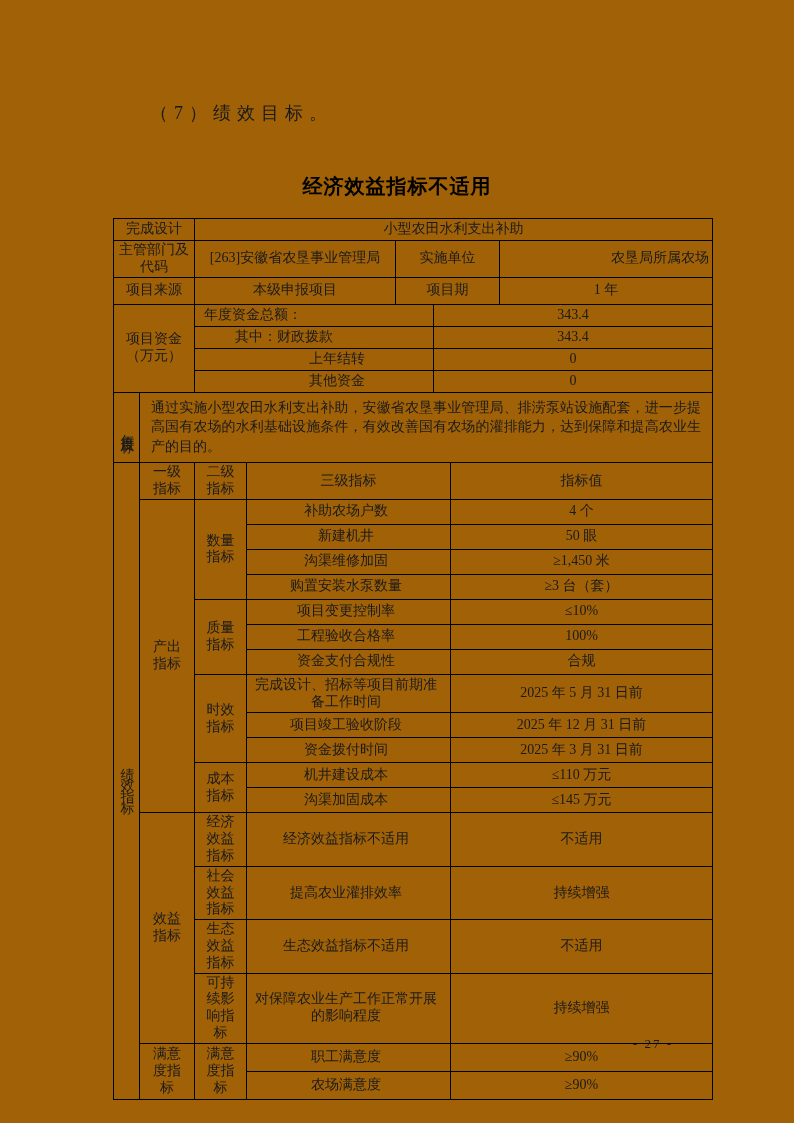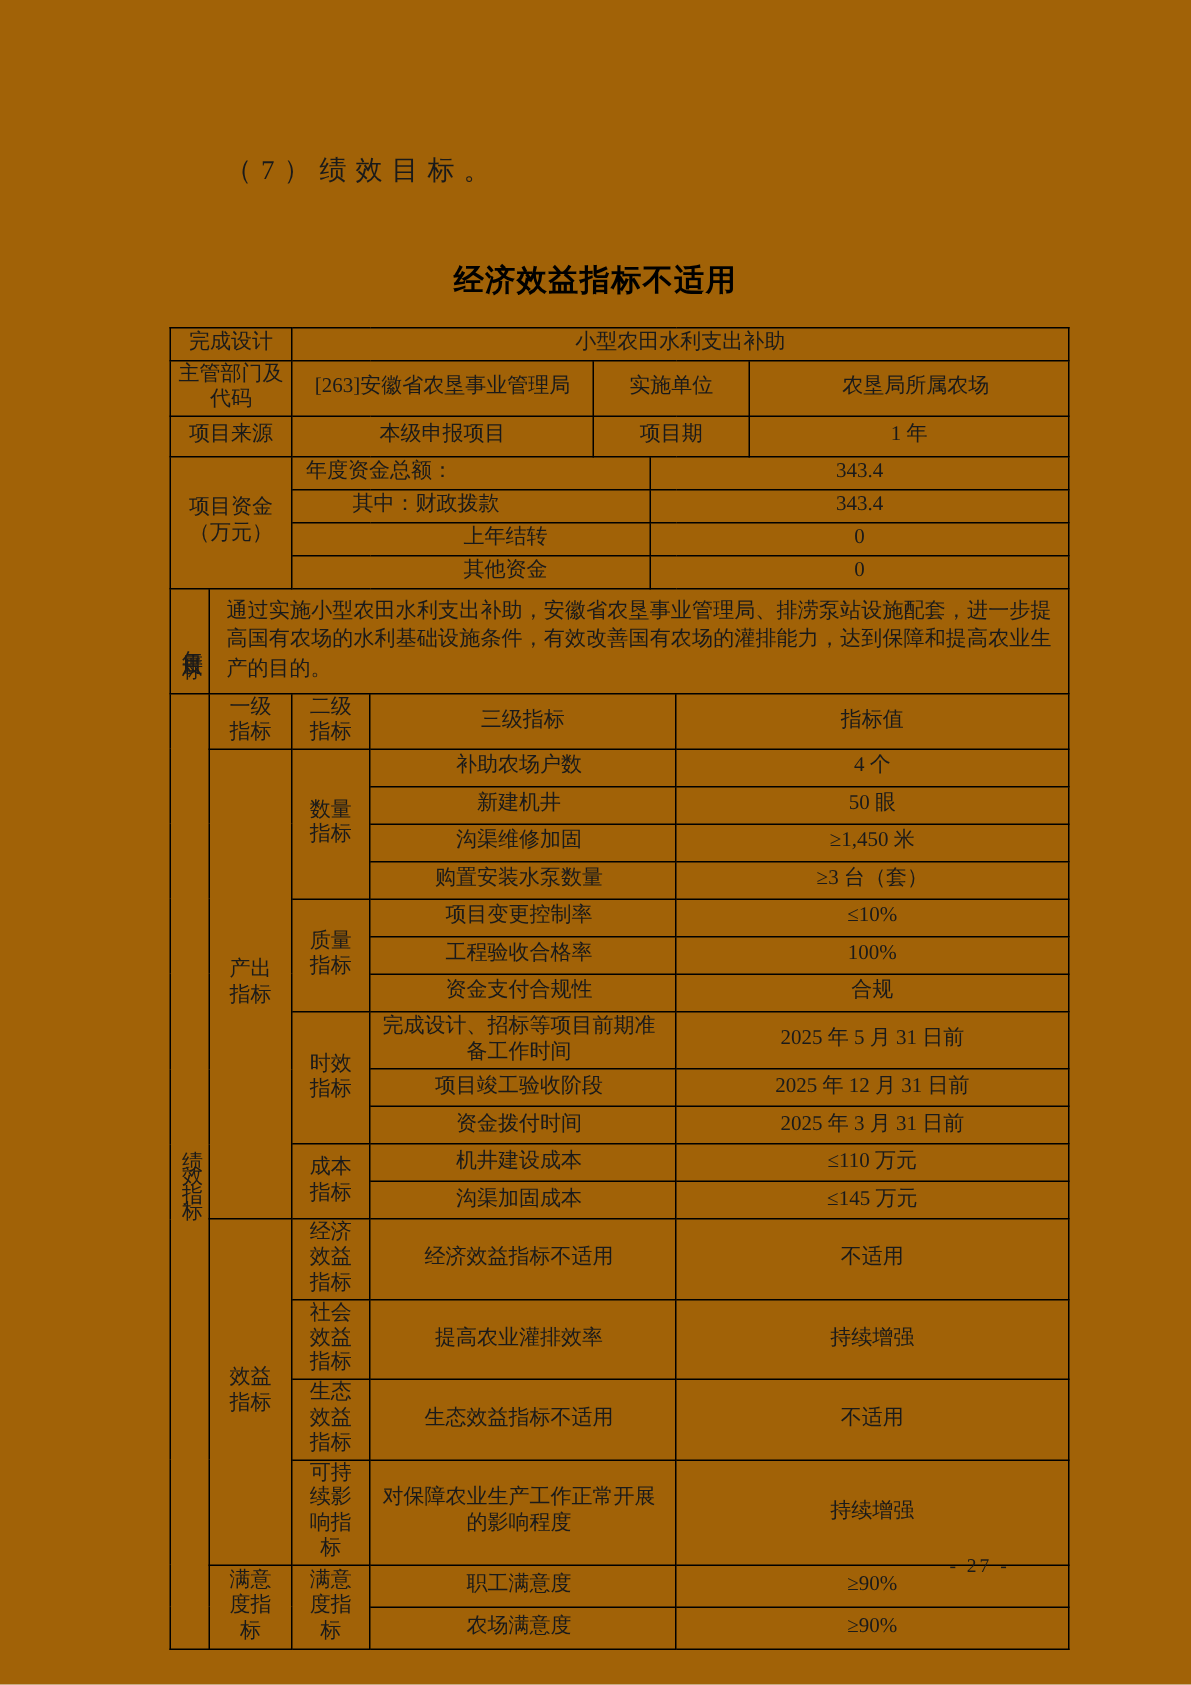--- a/index.html
+++ b/index.html
@@ -39,21 +39,21 @@
     vertical-align:middle;
     line-height:1.2;
     color:#1a1a1a;
     overflow:hidden;
   }
   
   .h22{height:22px}.h25{height:25px}.h27{height:27px}
   .h30{height:28px}.h33{height:33px}.h35{height:35px}
   .h43{height:43px}.h55{height:55px}.h60{height:60px}
   
-  .tl12{text-align:center;padding-left:12px;}
+  .tl12{text-align:right;padding-left:12px;}
   .fund-l{text-align:left;}
   .fl1{padding-left:9px;}
   .fl2{padding-left:40px;}
   .fl3{padding-left:114px;}
   .goal{
     text-align:justify;
     padding:5px 11px;
     line-height:1.42;
   }
   .iname{

